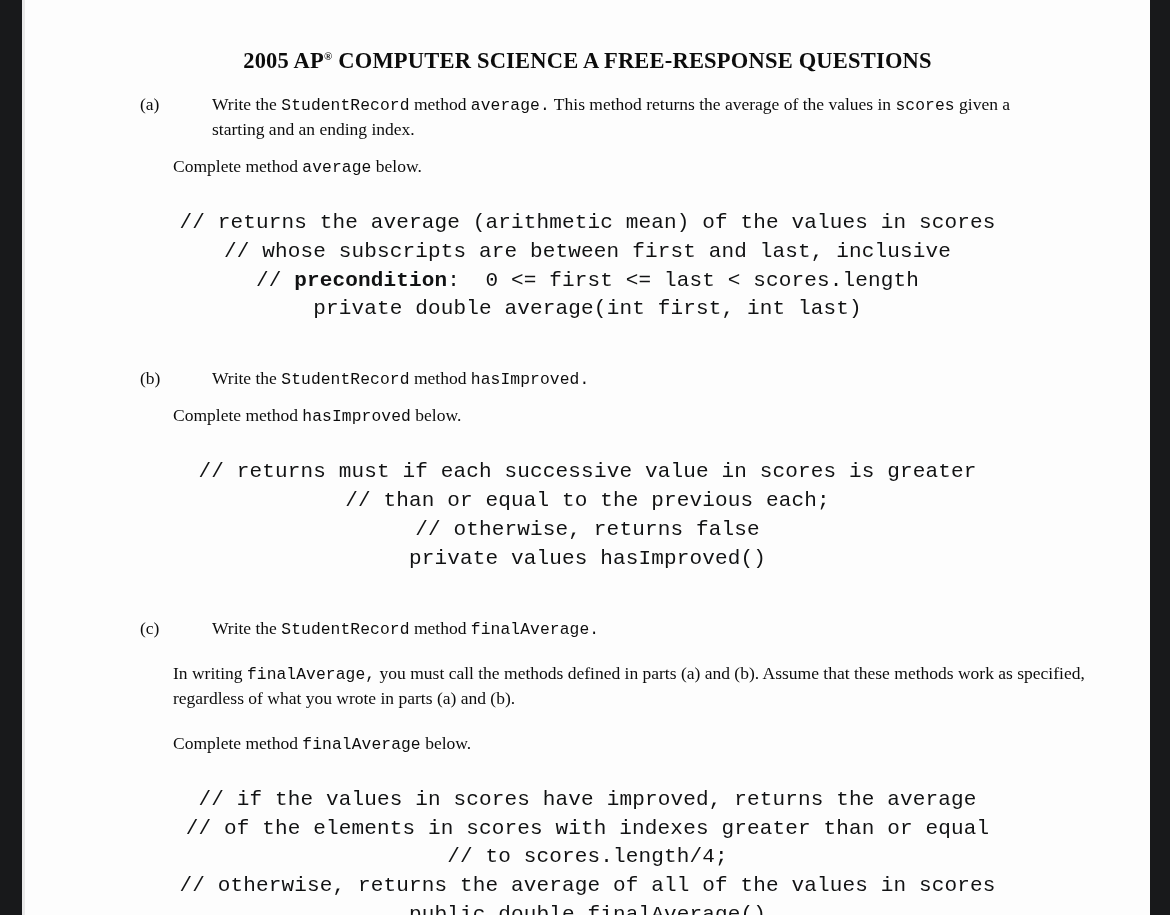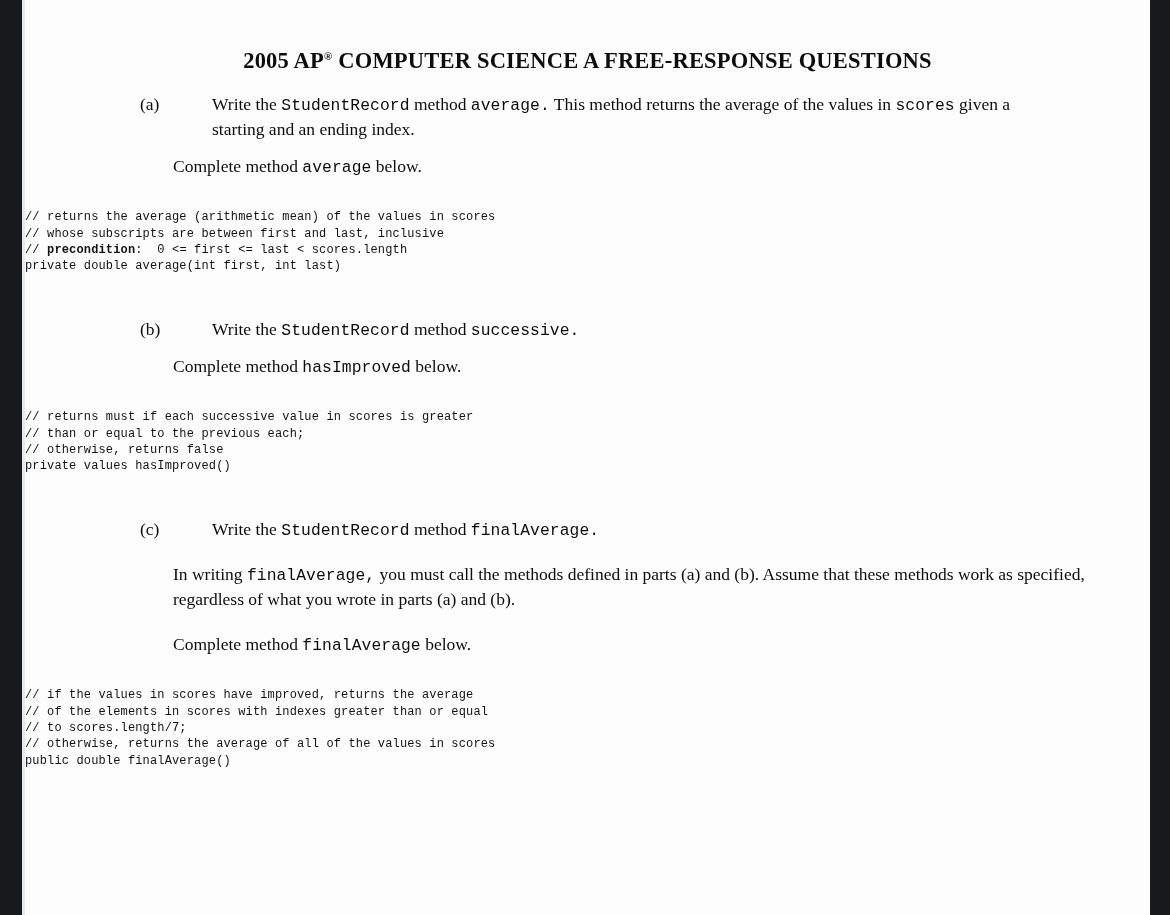--- a/index.html
+++ b/index.html
@@ -120,25 +120,26 @@
   .gap-lg { height: 30px; }
 
   .mono {
     font-family: "Liberation Mono", monospace;
     font-size: 16.3px;
     letter-spacing: 0.1px;
   }
 
   .codeblock {
     font-family: "Liberation Mono", monospace;
-    font-size: 12px;
+    font-size: 21px;
     line-height: 1.37;
     color: #111213;
     white-space: pre;
     letter-spacing: 0.15px;
+    text-align: center;
   }
   .codeblock .bold {
     font-weight: bold;
   }
 </style>
 </head>
 <body>
 
 <div class="viewport">
 
@@ -169,21 +170,21 @@
 <span>// </span><span class="bold">precondition</span><span>:  0 &lt;= first &lt;= last &lt; scores.length</span>
 <span>private double average(int first, int last)</span></div>
       </div>
 
       <div class="gap-lg"></div>
       <div class="gap-sm"></div>
 
       <div class="part">
         <div class="part-row">
           <div class="part-label">(b)</div>
-          <div class="part-body"><span>Write the </span><span class="mono">StudentRecord</span><span> method </span><span class="mono">successive.</span></div>
+          <div class="part-body"><span>Write the </span><span class="mono">StudentRecord</span><span> method </span><span class="mono">hasImproved.</span></div>
         </div>
 
         <div class="gap-sm"></div>
 
         <div class="para indent"><span>Complete method </span><span class="mono">hasImproved</span><span> below.</span></div>
 
         <div class="gap-lg"></div>
 
         <div class="codeblock"><span>// returns must if each successive value in scores is greater</span>
 <span>// than or equal to the previous each;</span>
@@ -205,20 +206,20 @@
         <div class="para indent"><span>In writing </span><span class="mono">finalAverage,</span><span>  you must call the methods defined in parts (a) and (b). Assume that these methods work as specified, regardless of what you wrote in parts (a) and (b).</span></div>
 
         <div class="gap-md"></div>
 
         <div class="para indent"><span>Complete method </span><span class="mono">finalAverage</span><span> below.</span></div>
 
         <div class="gap-lg"></div>
 
         <div class="codeblock"><span>// if the values in scores have improved, returns the average</span>
 <span>// of the elements in scores with indexes greater than or equal</span>
-<span>// to scores.length/7;</span>
+<span>// to scores.length/4;</span>
 <span>// otherwise, returns the average of all of the values in scores</span>
 <span>public double finalAverage()</span></div>
       </div>
 
     </div>
   </div>
 </div>
 
 </body></html>

